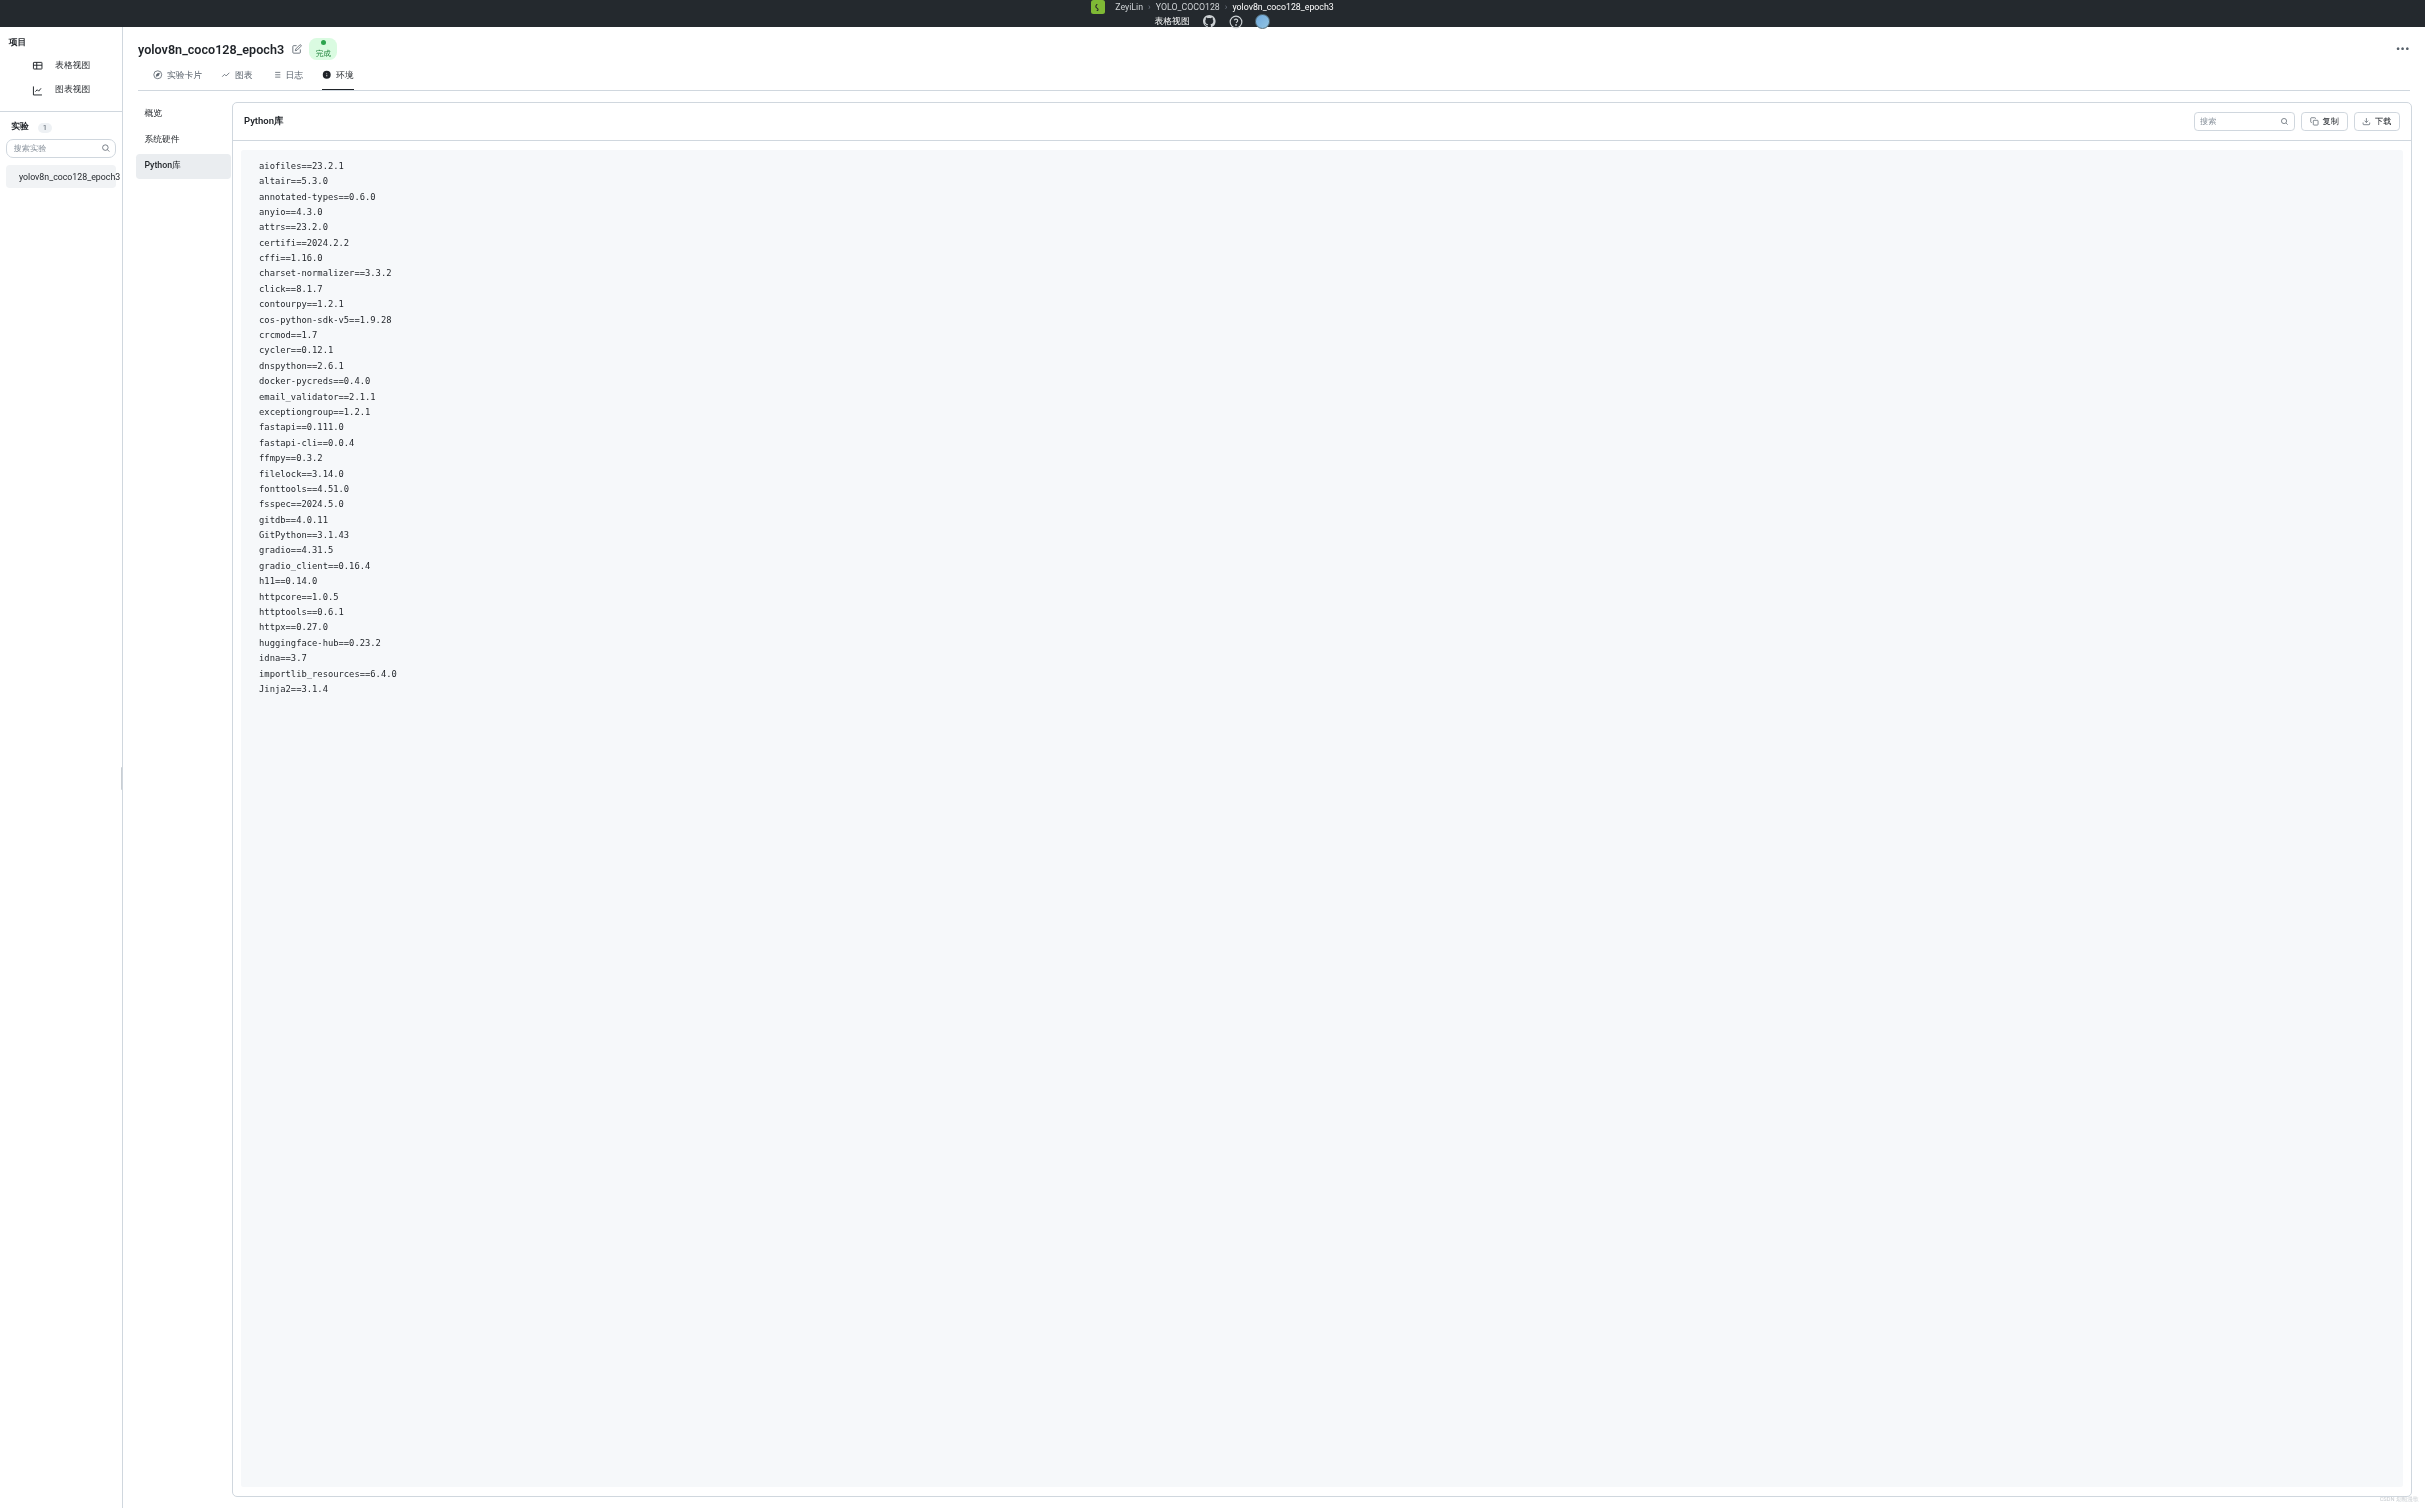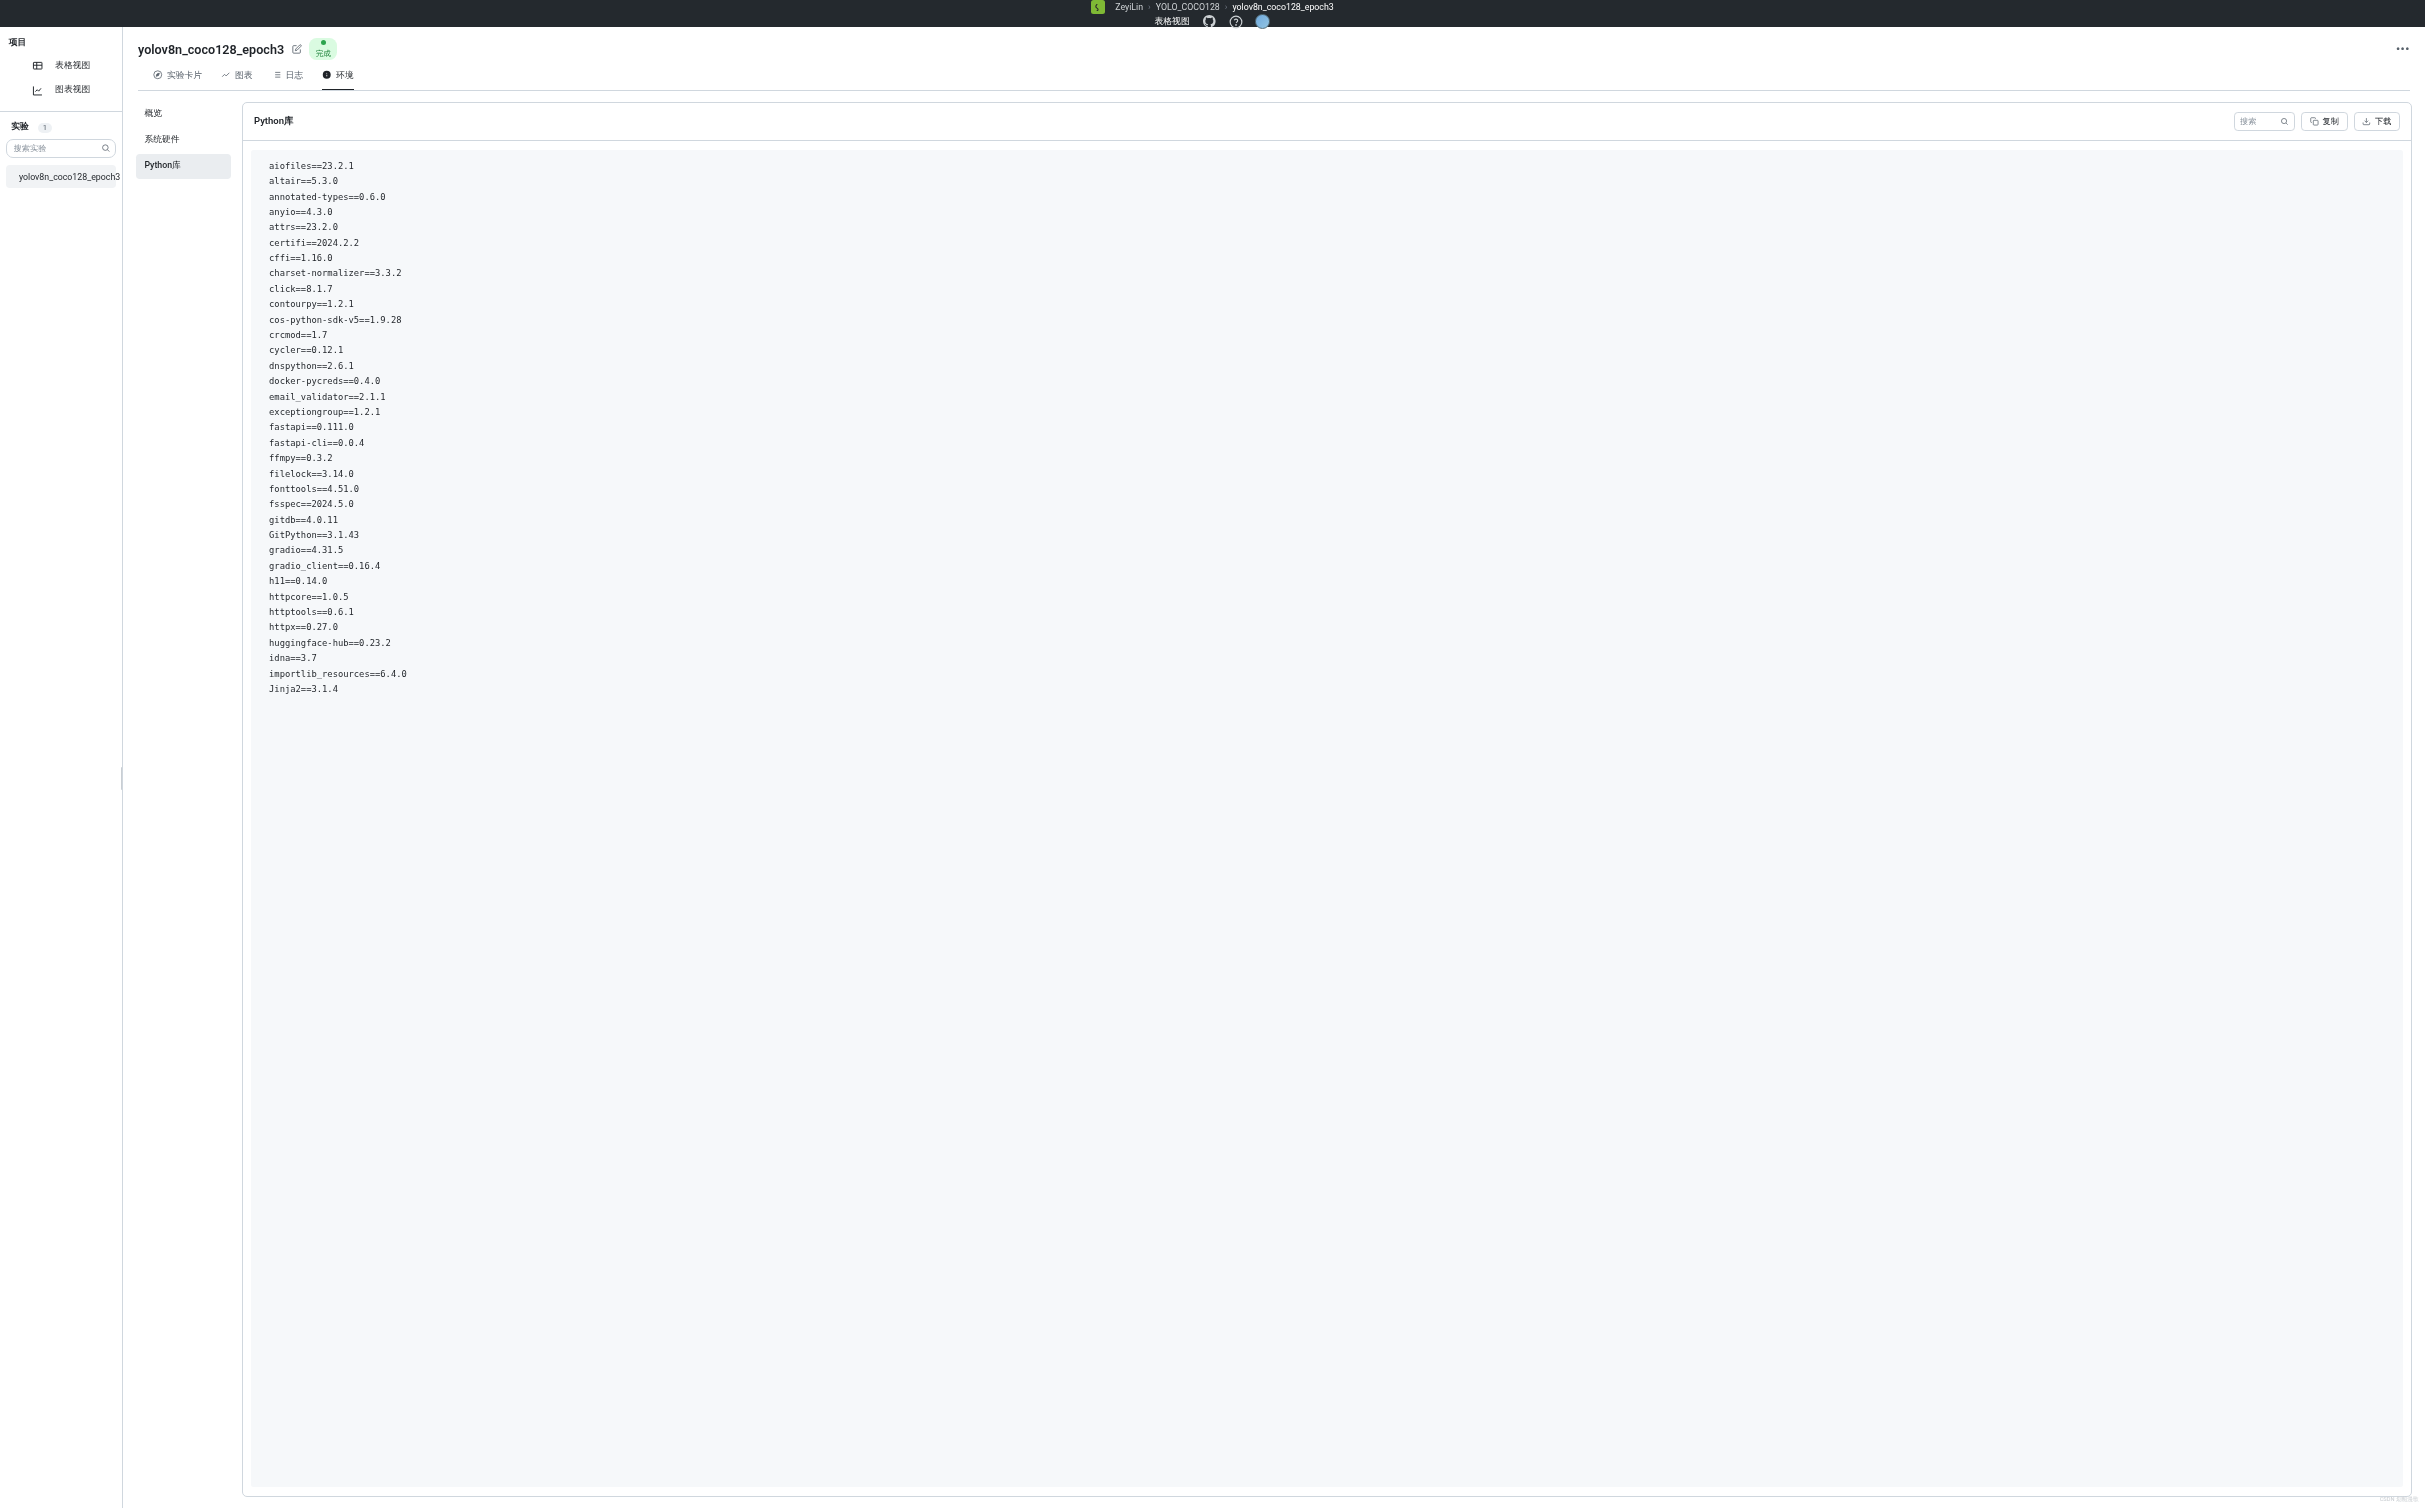--- a/index.html
+++ b/index.html
@@ -50,31 +50,31 @@
     .status-pill { display: inline-flex; align-items: center; gap: 3.8px; background: #dafbe1; color: #1a7f37; border-radius: 7.6px; padding: 1.9px 6.3px; font-size: 7.6px; flex-direction: column; }
     .status-dot { width: 5px; height: 5px; border-radius: 50%; background: #2da44e; }
     .more-btn { margin-left: auto; color: #57606a; font-size: 11.4px; font-weight: bold; cursor: pointer; letter-spacing: 0.6px; }
     
     .tabs { display: flex; gap: 19px; padding: 10px 15px 0; border-bottom: 0.6px solid #d0d7de; }
     .tab { display: flex; align-items: flex-start; gap: 4.4px; padding-bottom: 6.3px; color: #57606a; font-size: 8.8px; cursor: pointer; border-bottom: 1.3px solid transparent; }
     .tab.active { color: #1f2328; border-bottom-color: #1f2328; font-weight: 500; }
     .tab-icon { width: 9.5px; height: 9.5px; display: inline-flex; }
     
     
-    .content-body { display: flex; padding: 11.4px 12.6px; gap: 11px; flex: 1; min-height: 0; }
+    .content-body { display: flex; padding: 11.4px 12.6px; gap: 1px; flex: 1; min-height: 0; }
     
     .side-menu { width: 95px; flex-shrink: 0; }
     .side-menu-item { padding: 6.3px 8.8px; border-radius: 3.8px; font-size: 8.8px; cursor: pointer; margin-bottom: 1.3px; }
     .side-menu-item.active { background: #eaedf0; font-weight: 500; }
     
     .panel { flex: 1; border: 0.6px solid #d0d7de; border-radius: 5px; display: flex; flex-direction: column; min-height: 0; }
     .panel-head { display: flex; align-items: center; padding: 8.8px 11.4px; border-bottom: 0.6px solid #d0d7de; }
     .panel-title { font-size: 9.5px; font-weight: 600; }
     .panel-actions { margin-left: auto; display: flex; gap: 6.3px; align-items: center; }
-    .inline-search { border: 0.6px solid #d0d7de; border-radius: 3.8px; display: flex; align-items: center; padding: 0 5px; width: 61px; height: 19px; }
+    .inline-search { border: 0.6px solid #d0d7de; border-radius: 3.8px; display: flex; align-items: center; padding: 0 5px; width: 101px; height: 19px; }
     .inline-search input { border: none; outline: none; width: 100%; font-size: 8.2px; }
     .inline-search input::placeholder { color: #8b949e; }
     .btn-outline { border: 0.6px solid #d0d7de; background: #fff; border-radius: 3.8px; padding: 3.2px 7.6px; font-size: 8.2px; display: inline-flex; align-items: center; gap: 3.8px; cursor: pointer; color: #24292e; }
     
     .code-block { background: #f6f8fa; padding: 8.8px 17.7px; font-family: ui-monospace, SFMono-Regular, "SF Mono", Menlo, Consolas, monospace; font-size: 8.8px; line-height: 1.75; overflow-y: auto; flex: 1; white-space: pre; color: #1f2328; margin: 8.8px; border-radius: 2.5px; }
     
     .watermark { position: fixed; bottom: 3.8px; right: 6.3px; font-size: 5.7px; color: #c8ccd0; }
     
     svg { display: block; }
   </style>

